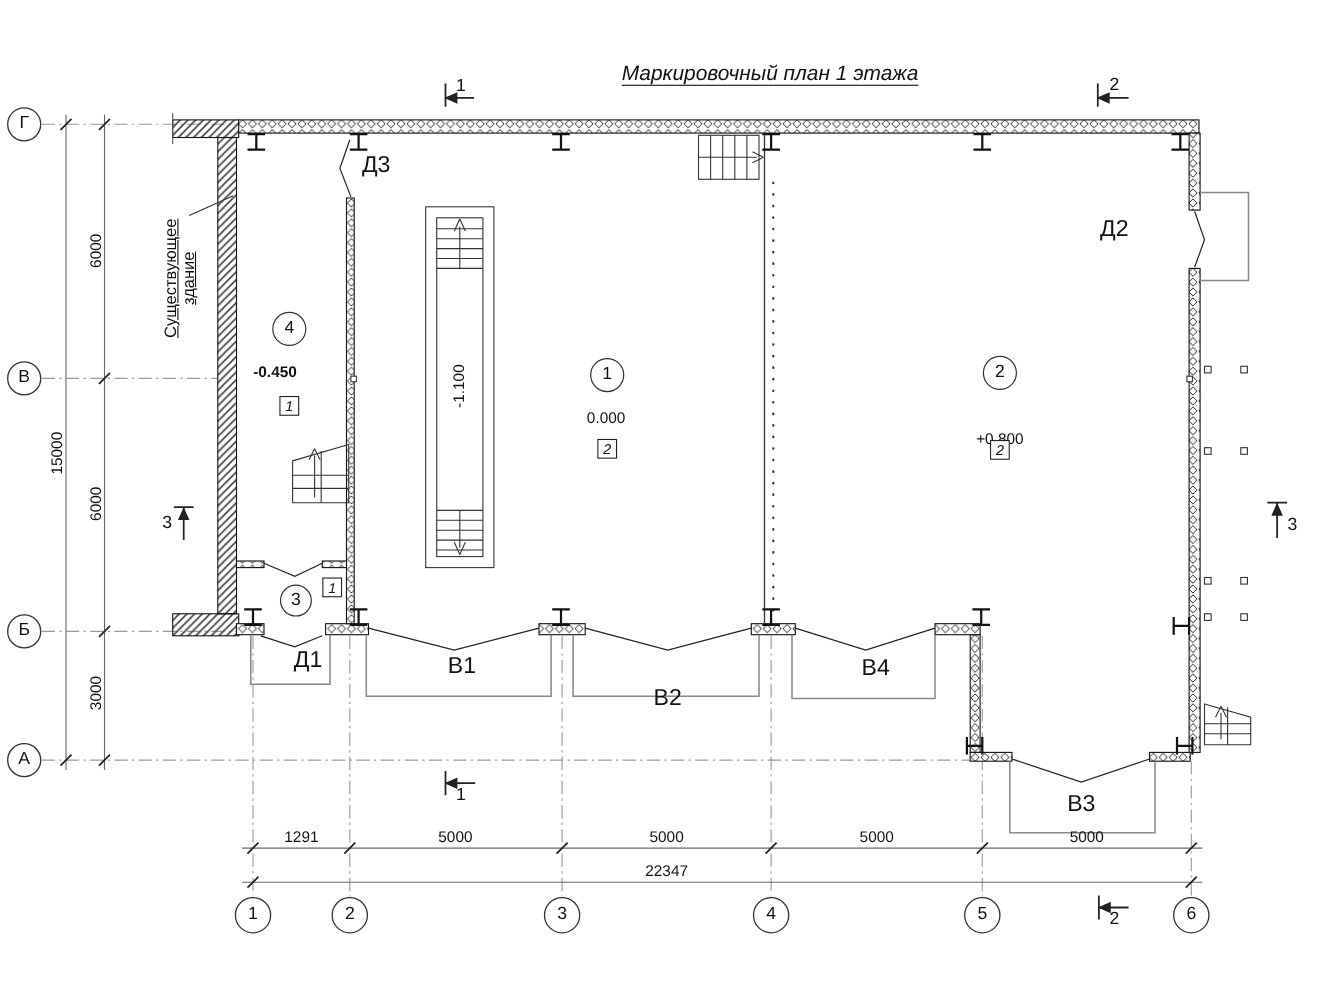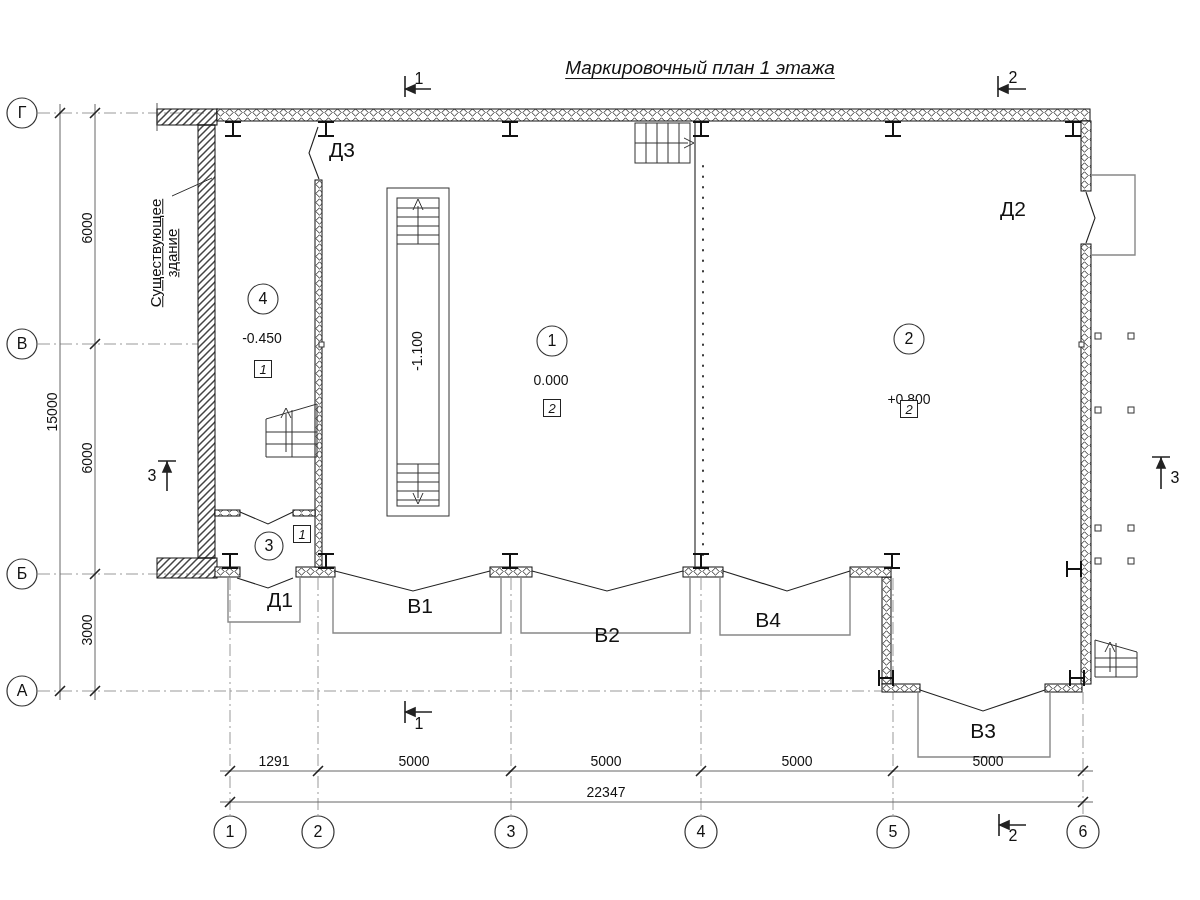--- a/index.html
+++ b/index.html
@@ -234,42 +234,42 @@
 <div class="lbl rot t14" style="left:87px;top:630px;">3000</div>
 
 <div class="lbl t14" style="left:274px;top:761px;">1291</div>
 <div class="lbl t14" style="left:414px;top:761px;">5000</div>
 <div class="lbl t14" style="left:606px;top:761px;">5000</div>
 <div class="lbl t14" style="left:797px;top:761px;">5000</div>
 <div class="lbl t14" style="left:988px;top:761px;">5000</div>
 <div class="lbl t14" style="left:606px;top:792px;">22347</div>
 
 <div class="lbl t16" style="left:263px;top:299px;">4</div>
-<div class="lbl elev" style="left:262px;top:338px;">-0.450</div>
+<div class="lbl elev" style="left:250px;top:338px;font-weight:bold;">-0.450</div>
 <div class="catbox" style="left:263px;top:369px;">1</div>
 
 <div class="lbl t16" style="left:552px;top:341px;">1</div>
 <div class="lbl elev" style="left:551px;top:380px;">0.000</div>
 <div class="catbox" style="left:552px;top:408px;">2</div>
 
 <div class="lbl t16" style="left:909px;top:339px;">2</div>
 <div class="lbl elev" style="left:909px;top:379px;margin-top:20px;">+0.800</div>
 <div class="catbox" style="left:909px;top:409px;">2</div>
 
 <div class="lbl t16" style="left:269px;top:546px;">3</div>
 <div class="catbox" style="left:302px;top:534px;">1</div>
 
 <div class="lbl elevrot" style="left:417px;top:351px;">-1.100</div>
 
 <div class="lbl t17" style="left:342px;top:150px;">Д3</div>
 <div class="lbl t17" style="left:1013px;top:209px;">Д2</div>
 <div class="lbl t17" style="left:280px;top:600px;">Д1</div>
 <div class="lbl t17" style="left:420px;top:606px;">В1</div>
 <div class="lbl t17" style="left:607px;top:635px;">В2</div>
-<div class="lbl t17" style="left:768px;top:608px;margin-top:12px;">В4</div>
+<div class="lbl t17" style="left:796px;top:608px;">В4</div>
 <div class="lbl t17" style="left:983px;top:731px;">В3</div>
 
 <div class="lbl t16" style="left:419px;top:79px;">1</div>
 <div class="lbl t16" style="left:1013px;top:78px;">2</div>
 <div class="lbl t16" style="left:419px;top:724px;">1</div>
 <div class="lbl t16" style="left:1013px;top:836px;">2</div>
 <div class="lbl t16" style="left:152px;top:476px;">3</div>
 <div class="lbl t16" style="left:1175px;top:478px;">3</div>
 
 </div>

